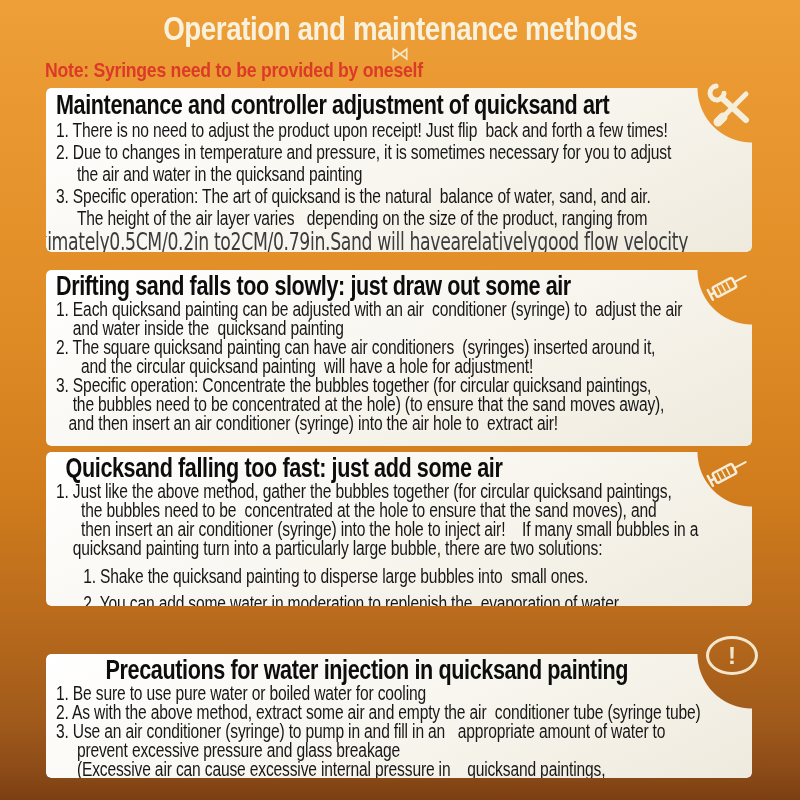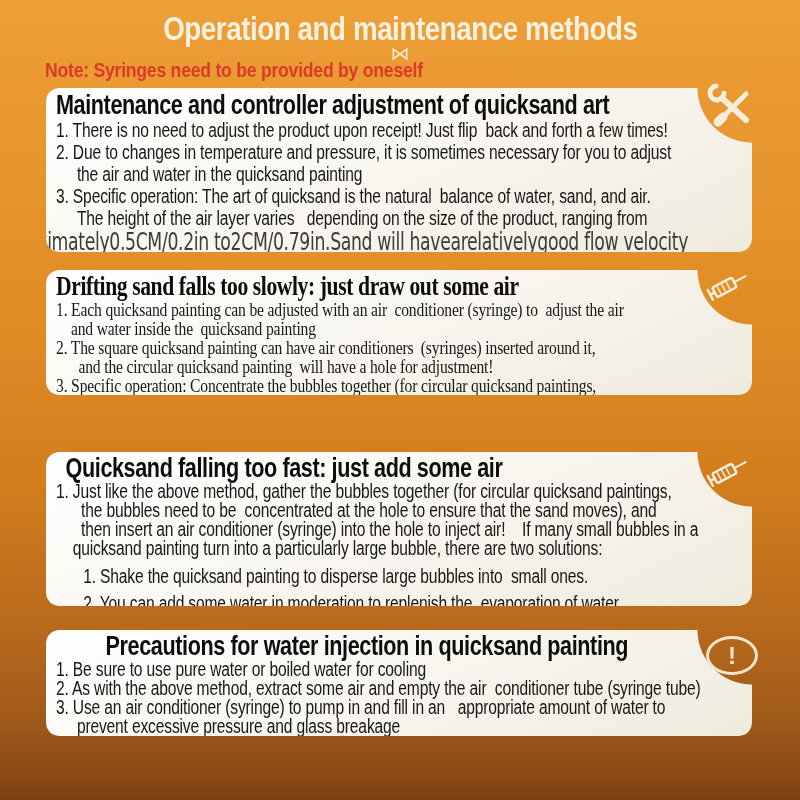--- a/index.html
+++ b/index.html
@@ -17,21 +17,21 @@
   }
   .deco-row{position:absolute;top:44px;left:0;width:800px;text-align:center;
     color:#f3e8cb;font-size:19px;line-height:19px;}
   .note{
     position:absolute;top:58px;left:45px;margin:0;
     font-size:21px;font-weight:bold;color:#dc3a29;
     transform:scaleX(0.84);transform-origin:0 50%;white-space:pre;letter-spacing:-0.3px;
   }
   .card{
     position:absolute;left:46px;width:706px;box-sizing:border-box;
-    padding:3px 10px 0 10px;border-radius:13px;
+    padding:3px 10px 0 10px;border-radius:5px;
     background:linear-gradient(155deg,#ffffff 0%,#f8f5ee 55%,#eeeadd 100%);
     box-shadow:4px 6px 8px rgba(100,50,8,0.55);
     -webkit-mask-image:radial-gradient(circle at 100% 0, transparent 54px, #000 55px);
     mask-image:radial-gradient(circle at 100% 0, transparent 54px, #000 55px);
     color:#151515;
   }
   .condense{transform:scaleX(0.8);transform-origin:0 0;width:125%;}
   .card-title{
     margin:0;font-size:27px;font-weight:bold;color:#0d0d0d;
     letter-spacing:-0.5px;white-space:pre;line-height:30px;
@@ -80,21 +80,21 @@
       <h2 class="card-title">Maintenance and controller adjustment of quicksand art</h2>
       <div class="item">1. There is no need to adjust the product upon receipt! Just flip  back and forth a few times!</div>
       <div class="item">2. Due to changes in temperature and pressure, it is sometimes necessary for you to adjust
      the air and water in the quicksand painting</div>
       <div class="item">3. Specific operation: The art of quicksand is the natural  balance of water, sand, and air.
      The height of the air layer varies   depending on the size of the product, ranging from</div>
     </div>
     <div class="overflow-line">pproximately0.5CM/0.2in to2CM/0.79in.Sand will havearelativelygood flow velocity</div>
   </section>
 
-  <section id="card2" class="card" style="top:270px;height:125px;font-family:Liberation Serif, serif;">
+  <section id="card2" class="card" style="top:270px;height:176px;">
     <div class="condense">
       <h2 class="card-title">Drifting sand falls too slowly: just draw out some air</h2>
       <div class="item">1. Each quicksand painting can be adjusted with an air  conditioner (syringe) to  adjust the air
     and water inside the  quicksand painting</div>
       <div class="item">2. The square quicksand painting can have air conditioners  (syringes) inserted around it,
       and the circular quicksand painting  will have a hole for adjustment!</div>
       <div class="item">3. Specific operation: Concentrate the bubbles together (for circular quicksand paintings,
     the bubbles need to be concentrated at the hole) (to ensure that the sand moves away),
    and then insert an air conditioner (syringe) into the air hole to  extract air!</div>
     </div>
@@ -107,21 +107,21 @@
       the bubbles need to be  concentrated at the hole to ensure that the sand moves), and
       then insert an air conditioner (syringe) into the hole to inject air!    If many small bubbles in a
     quicksand painting turn into a particularly large bubble, there are two solutions:</div>
       <div class="sub-wrap">
         <div class="sub-item">1. Shake the quicksand painting to disperse large bubbles into  small ones.</div>
         <div class="sub-item">2. You can add some water in moderation to replenish the  evaporation of water.</div>
       </div>
     </div>
   </section>
 
-  <section id="card4" class="card" style="top:630px;height:106px;">
+  <section id="card4" class="card" style="top:654px;height:124px;">
     <div class="condense">
       <h2 class="card-title">Precautions for water injection in quicksand painting</h2>
       <div class="item">1. Be sure to use pure water or boiled water for cooling</div>
       <div class="item">2. As with the above method, extract some air and empty the air  conditioner tube (syringe tube)</div>
       <div class="item">3. Use an air conditioner (syringe) to pump in and fill in an   appropriate amount of water to
      prevent excessive pressure and glass breakage
      (Excessive air can cause excessive internal pressure in    quicksand paintings,
          which can lead to glass breakage.  Remember!)</div>
     </div>
   </section>

